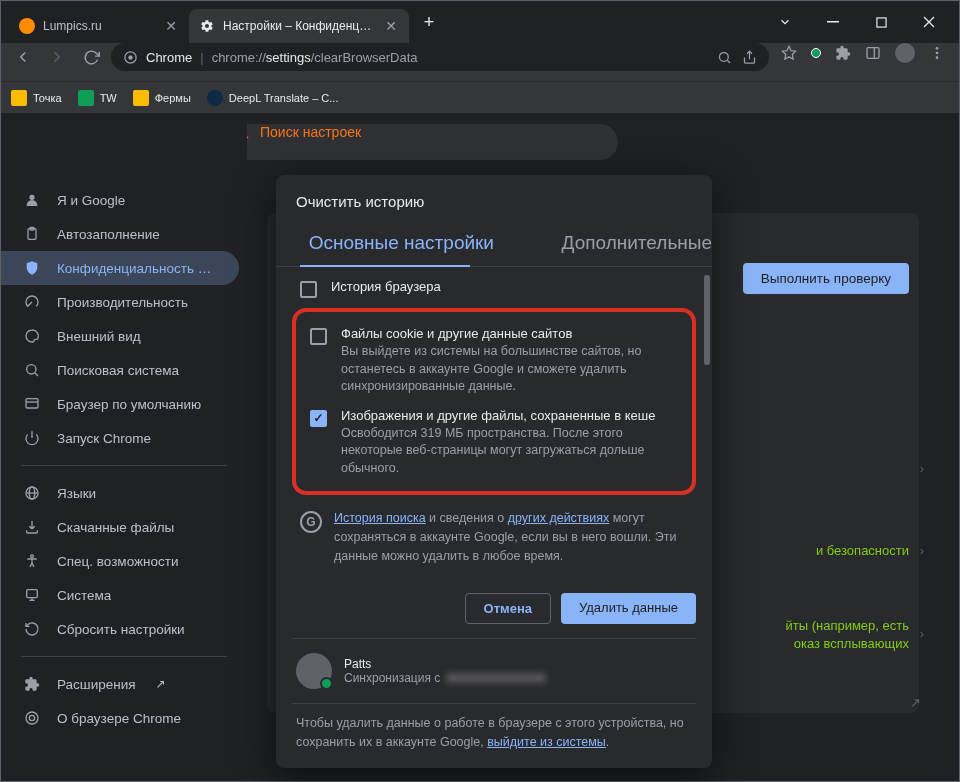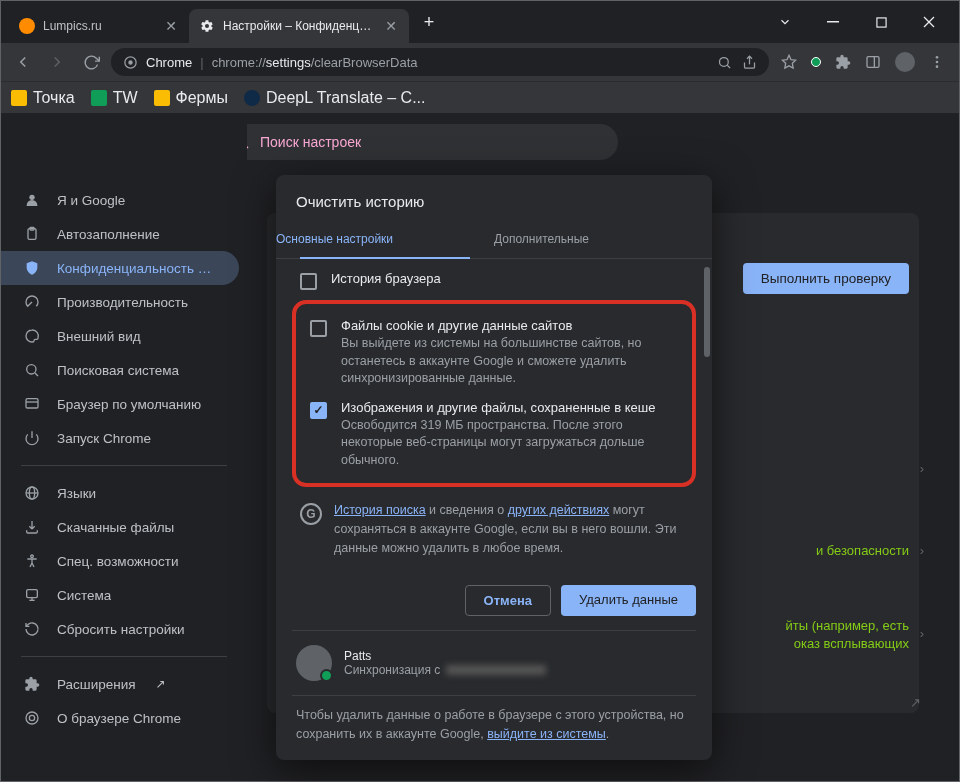--- a/index.html
+++ b/index.html
@@ -8,53 +8,53 @@
 .titlebar { height: 42px; background: #202124; display: flex; align-items: flex-end; }
 .tabs-area { display: flex; flex: 1; height: 100%; align-items: flex-end; padding-left: 8px; }
 .tab { display: flex; align-items: center; gap: 8px; height: 34px; padding: 0 10px; border-radius: 8px 8px 0 0; font-size: 12px; color: #bdc1c6; max-width: 220px; min-width: 180px; }
 .tab.active { background: #35363a; color: #e8eaed; }
 .tab .favicon { width: 16px; height: 16px; border-radius: 50%; flex-shrink: 0; }
 .tab .tab-title { flex: 1; white-space: nowrap; overflow: hidden; text-overflow: ellipsis; }
 .tab .close { width: 16px; height: 16px; display: flex; align-items: center; justify-content: center; font-size: 14px; color: #9aa0a6; }
 .newtab { width: 28px; height: 28px; display: flex; align-items: center; justify-content: center; color: #e8eaed; font-size: 18px; margin-left: 6px; align-self: center; }
 .win-controls { display: flex; align-items: center; gap: 20px; padding: 0 16px; height: 100%; color: #e8eaed; }
 .win-btn { width: 28px; height: 28px; display: flex; align-items: center; justify-content: center; }
-.toolbar { height: 38px; background: #35363a; display: flex; align-items: center; padding: 0 8px; gap: 6px; }
+.toolbar { height: 38px; background: #35363a; display: flex; align-items: flex-start; padding: 0 8px; gap: 6px; }
 .nav-btn { width: 28px; height: 28px; display: flex; align-items: center; justify-content: center; color: #9aa0a6; border-radius: 50%; }
 .omnibox { flex: 1; height: 28px; background: #202124; border-radius: 14px; display: flex; align-items: center; padding: 0 12px; gap: 8px; font-size: 13px; color: #9aa0a6; }
 .omnibox .chrome-label { color: #e8eaed; }
 .omnibox .url-strong { color: #e8eaed; }
 .omnibox-icons { display:flex; gap:10px; margin-left:auto; color:#9aa0a6; }
 .ext-icons { display: flex; align-items: center; gap: 14px; padding: 0 6px; color:#9aa0a6; }
 .ext-icons .dot-green { width:10px;height:10px;border-radius:50%;background:#0f9d58;border:1px solid #fff; }
 .ext-icons .avatar { width:20px;height:20px;border-radius:50%;background:#5f6368; }
-.bookmarks { height: 32px; background: #35363a; border-top: 1px solid #2a2b2e; display: flex; align-items: center; padding: 0 10px; gap: 16px; font-size: 16px; color: #e8eaed; }
+.bookmarks { height: 32px; background: #35363a; border-top: 1px solid #2a2b2e; display: flex; align-items: center; padding: 0 10px; gap: 16px; font-size: 11px; color: #e8eaed; }
 .bm { display:flex; align-items:center; gap:6px; }
 .bm .bm-ico { width:16px; height:16px; border-radius:2px; }
 .content { flex: 1; display: flex; background: #202124; position: relative; overflow:hidden; }
 .topbar { position:absolute; top:0; left:0; right:0; height:58px; display:flex; align-items:center; padding-left:20px; gap:16px; z-index:1; }
 .topbar .gear-lg { width:22px;height:22px;color:#9aa0a6; }
 .topbar .settings-title { font-size:21px; color:#e8eaed; }
-.search-pill { margin-left:40px; width:400px; height:36px; background:#303134; border-radius:20px; display:flex; align-items:center; padding:0 16px; gap:10px; color:#f9a8d4; font-size:14px; }
+.search-pill { margin-left:40px; width:400px; height:36px; background:#303134; border-radius:20px; display:flex; padding:0 16px; gap:10px; color:#f97316; font-size:14px; }
 .sidebar { width: 246px; padding-top: 70px; background:#202124; z-index:2; }
 .side-item { display:flex; align-items:center; gap:16px; height:34px; padding:0 22px; font-size:13.5px; color:#bdc1c6; border-radius:0 17px 17px 0; margin-right:8px; }
 .side-item.active { background:#3b4759; color:#8ab4f8; }
 .side-item .s-ico { width:18px; height:18px; color:#9aa0a6; display:flex; align-items:center; justify-content:center; flex-shrink:0; }
 .side-item.active .s-ico { color:#8ab4f8; }
 .side-sep { height:1px; background:#3c4043; margin:10px 20px; }
 .side-label { white-space:nowrap; overflow:hidden; text-overflow:ellipsis; }
 .side-ext { font-size:12px; margin-left:4px; }
 .main-area { flex:1; padding-top:70px; position:relative; }
 .card-behind { position:absolute; top:100px; right:40px; left:20px; height:500px; background:#292a2d; border-radius:8px; }
 .check-btn { position:absolute; top:150px; right:50px; background:#8ab4f8; color:#202124; font-size:13.5px; font-weight:500; padding:8px 18px; border-radius:4px; z-index:3; }
 .bg-text { position:absolute; right:50px; font-size:13px; color:#84cc16; z-index:3; }
 .dialog { position:absolute; top:175px; left:276px; width:436px; background:#292a2d; border-radius:8px; box-shadow:0 10px 40px rgba(0,0,0,0.6); z-index:10; display:flex; flex-direction:column; color:#e8eaed; }
 .dlg-head { padding:18px 20px 0 20px; font-size:15px; }
 .dlg-tabs { display:flex; border-bottom:1px solid #3c4043; margin-top:10px; }
-.dlg-tab { flex:1; text-align:left; padding:12px 0; font-size:12px; color:#9aa0a6; position:relative; }
+.dlg-tab { flex:1; text-align:right; padding:12px 0; font-size:19px; color:#9aa0a6; position:relative; }
 .dlg-tab.active { color:#8ab4f8; }
 .dlg-tab.active::after { content:''; position:absolute; bottom:-1px; left:50%; transform:translateX(-50%); width:170px; height:2.5px; background:#8ab4f8; }
 .dlg-body { padding:6px 16px 14px 16px; position:relative; }
 .time-row { font-size:12px; color:#9aa0a6; padding:4px 8px 10px 8px; opacity:0.5; }
 .chk-row { display:flex; gap:14px; padding:6px 8px; align-items:flex-start; }
 .chk-box { width:17px; height:17px; border:2px solid #9aa0a6; border-radius:2px; flex-shrink:0; margin-top:2px; display:flex; align-items:center; justify-content:center; }
 .chk-box.checked { background:#8ab4f8; border-color:#8ab4f8; color:#202124; font-size:12px; font-weight:bold; }
 .chk-txt .t { font-size:13px; color:#e8eaed; font-weight:500; }
 .chk-txt .d { font-size:12.5px; color:#9aa0a6; margin-top:2px; line-height:1.4; }
 .highlight { border:4px solid #d93025; border-radius:14px; padding:8px 6px; margin:4px 0; }

